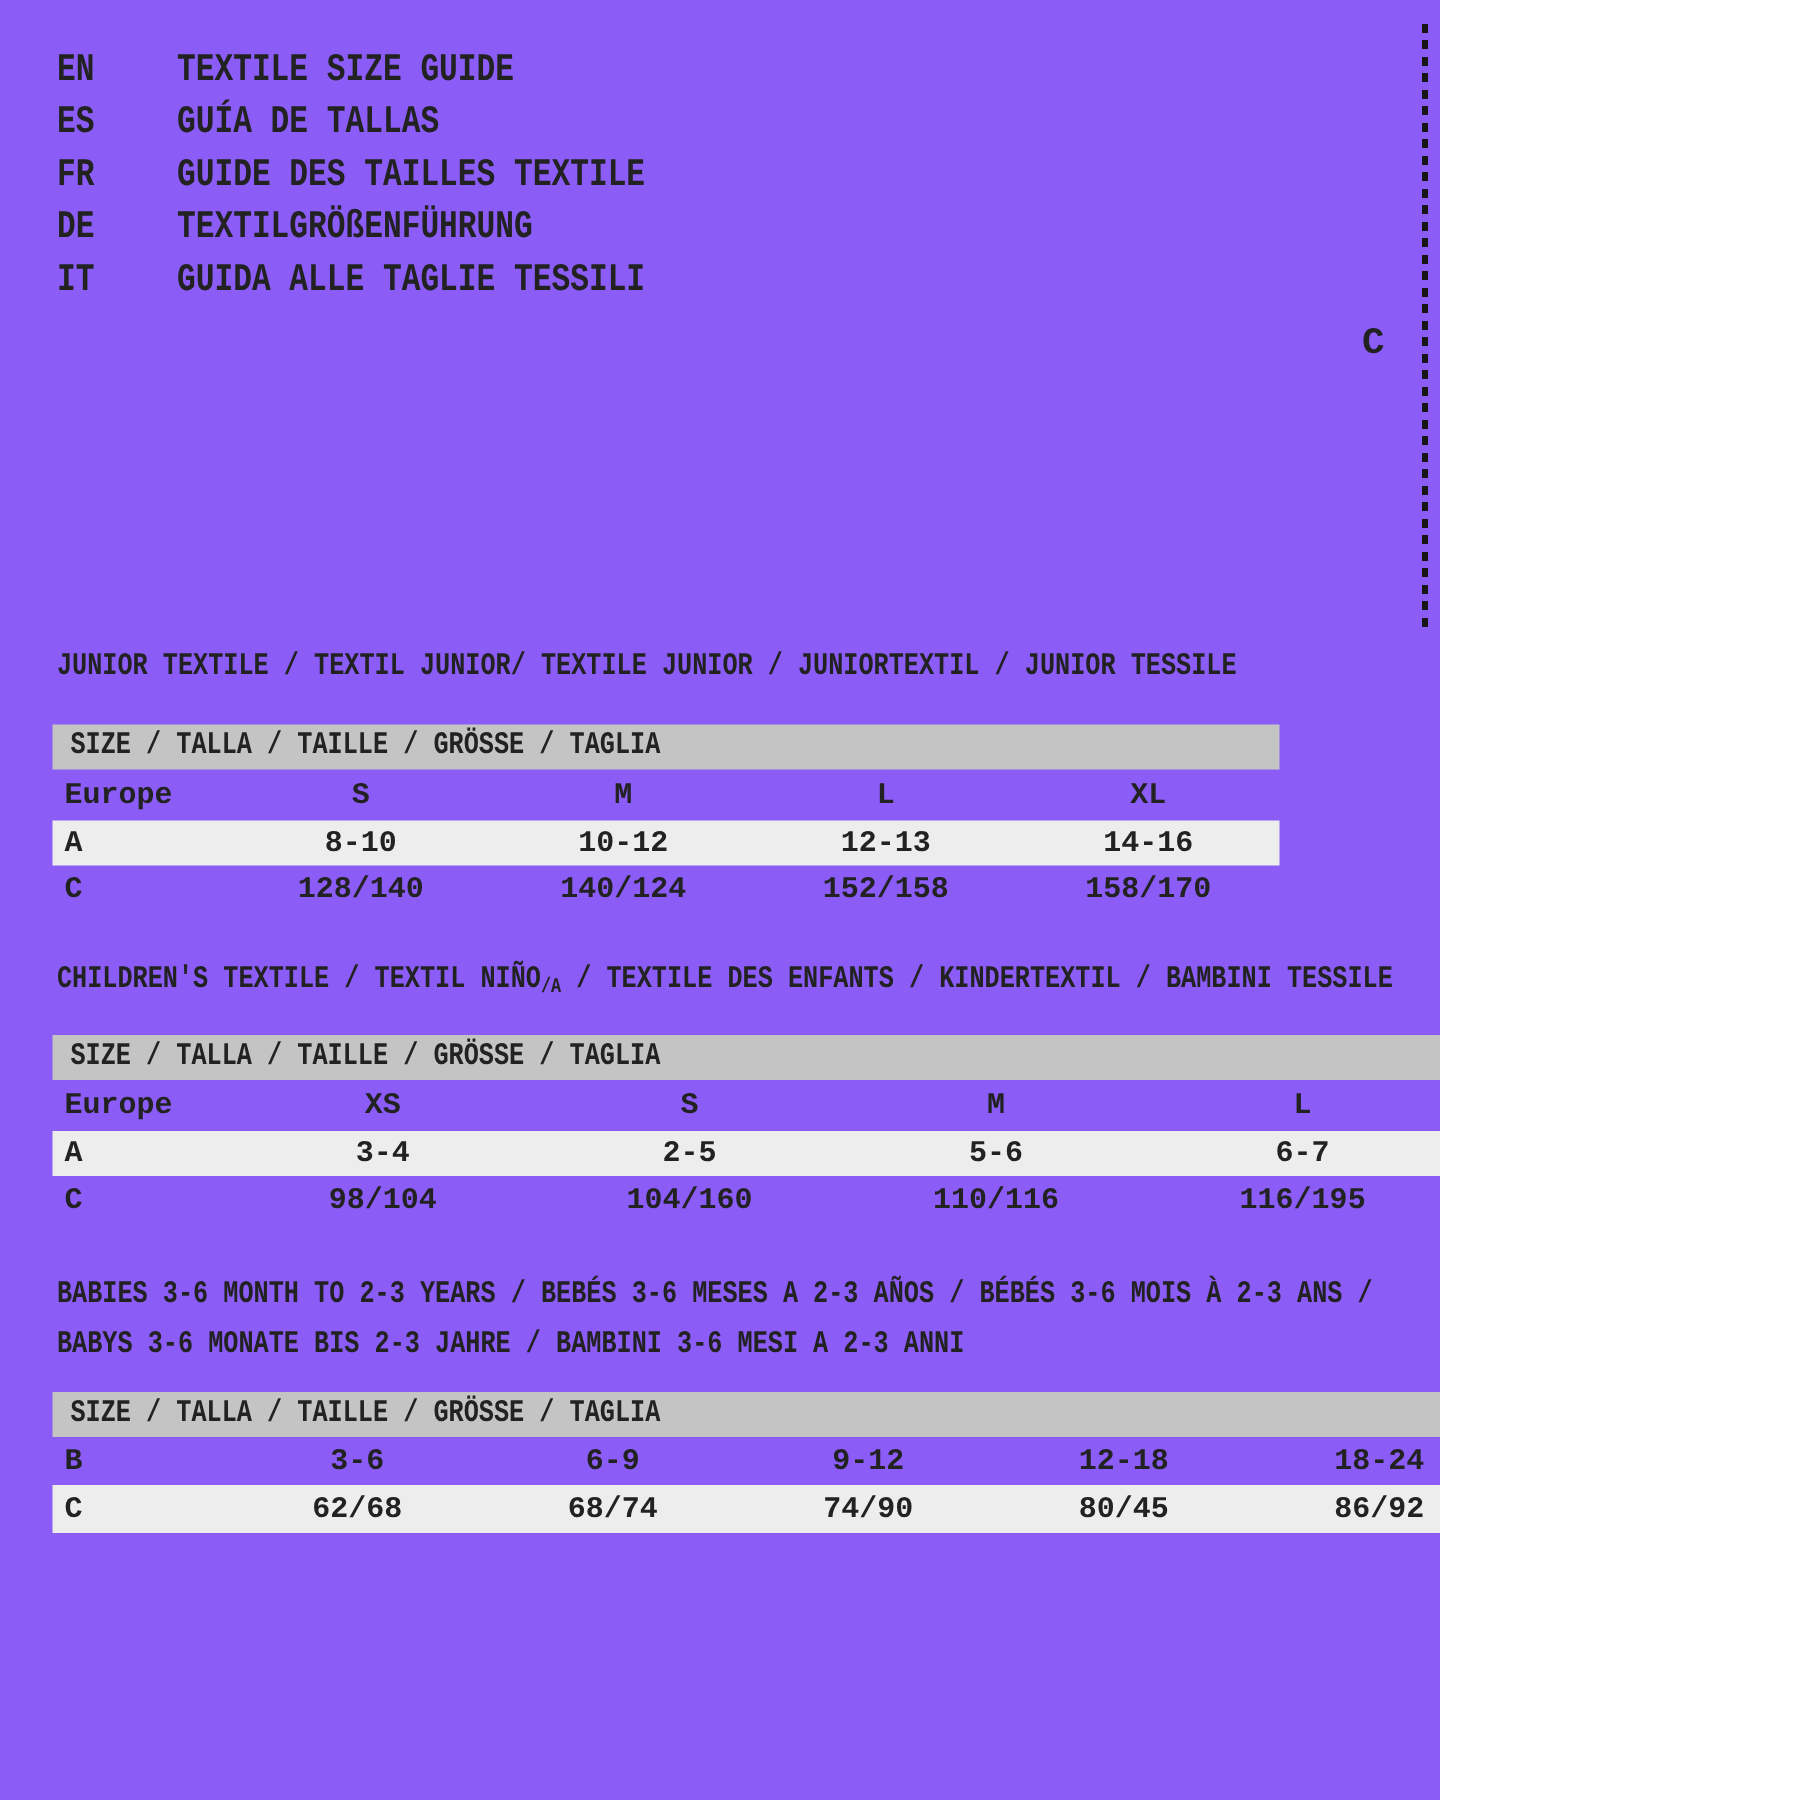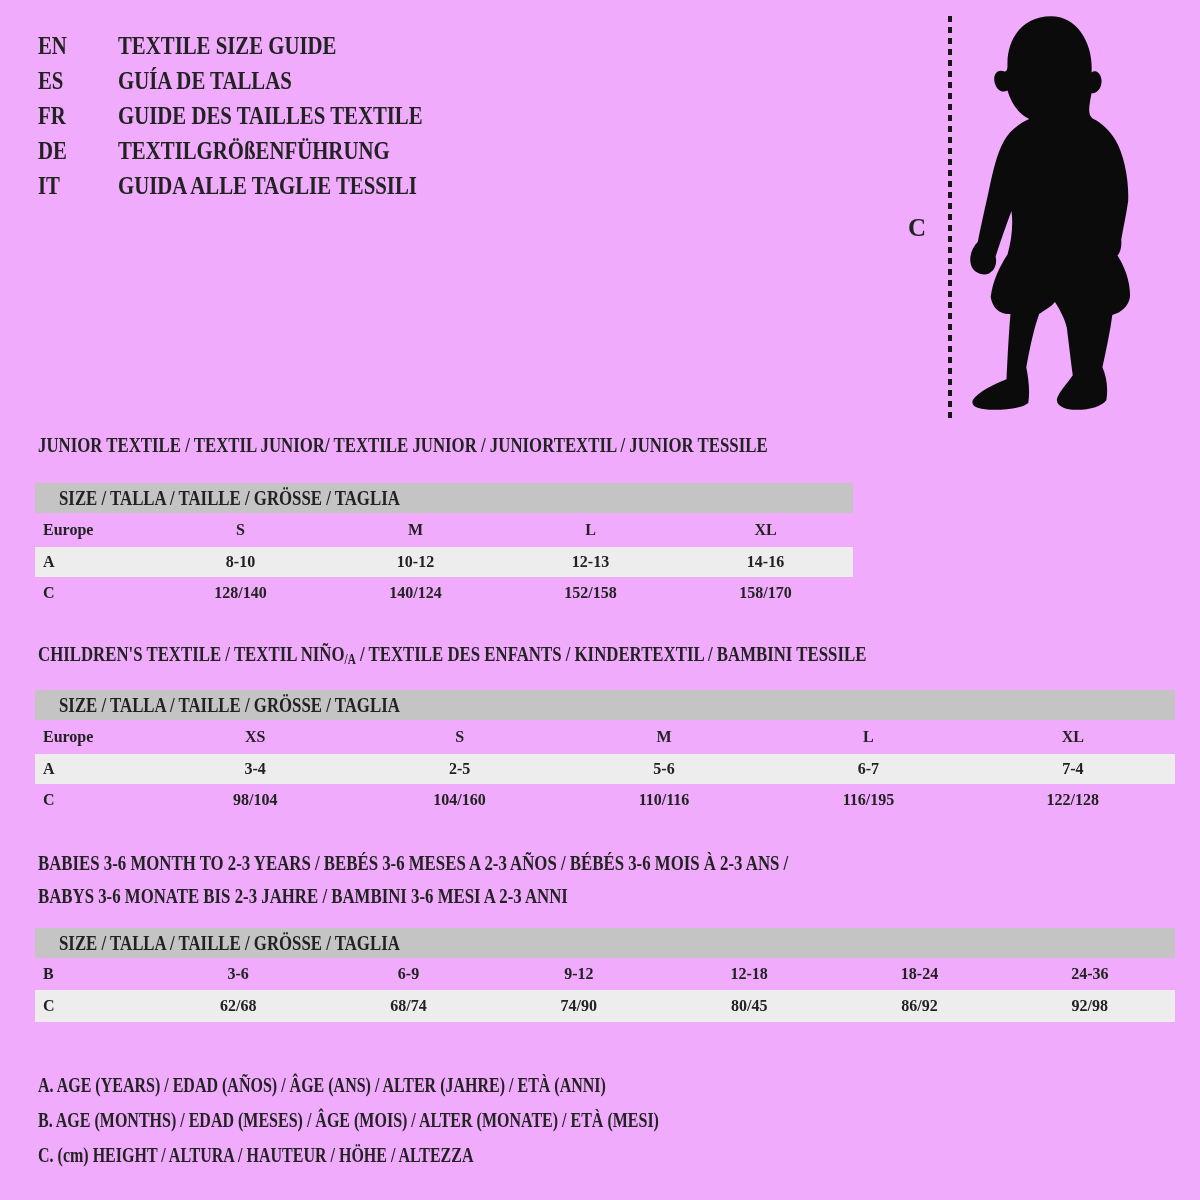--- a/index.html
+++ b/index.html
@@ -1,22 +1,22 @@
 <!DOCTYPE html>
 <html><head>
 <meta charset="utf-8">
 <style>
   html, body { margin: 0; padding: 0; background: #ffffff; }
   .page {
     position: relative;
-    width: 1200px;
+    width: 960px;
     height: 1200px;
-    background: #f0abfc;
+    background: #8b5cf6;
     overflow: hidden;
-    font-family: Liberation Serif, serif;
+    font-family: Liberation Mono, monospace;
     color: #222222;
   }
 
   
   .lang-block { position: absolute; left: 38px; top: 28px; }
   .lang-row {
     display: flex;
     height: 35px;
     align-items: center;
     font-size: 26px;
@@ -61,39 +61,38 @@
   
   .size-table { position: absolute; left: 35px; }
   #junior-table { top: 483px; width: 818px; }
   #children-table { top: 690px; width: 1140px; }
   #babies-table { top: 928px; width: 1140px; }
 
   .size-bar {
     height: 30px;
     line-height: 30px;
     background: #c4c4c4;
-    padding-left: 24px;
+    padding-left: 12px;
     overflow: hidden;
   }
   .size-bar-text {
     display: inline-block;
     font-size: 21px;
     font-weight: bold;
     white-space: nowrap;
     transform: scaleX(0.8);
     transform-origin: 0 50%;
   }
 
   .t-row {
     display: flex;
     height: 30px;
     align-items: center;
-    font-size: 16px;
-    font-weight: bold;
-    justify-content: center;
+    font-size: 20px;
+    font-weight: bold;
   }
   .t-row.head { height: 34px; }
   .t-row.tall { height: 32px; }
   .t-row.alt { background: #ededed; }
   .t-label { width: 110px; padding-left: 8px; }
   .t-cell { flex: 1; text-align: center; }
 
   
   .legend { position: absolute; left: 38px; top: 1068px; }
   .legend-line {
@@ -229,19 +228,14 @@
       <span class="t-label">C</span>
       <span class="t-cell">62/68</span>
       <span class="t-cell">68/74</span>
       <span class="t-cell">74/90</span>
       <span class="t-cell">80/45</span>
       <span class="t-cell">86/92</span>
       <span class="t-cell">92/98</span>
     </div>
   </div>
 
-  <div class="legend">
-    <div class="legend-line">A. AGE (YEARS) / EDAD (AÑOS) / ÂGE (ANS) / ALTER (JAHRE) / ETÀ (ANNI)</div>
-    <div class="legend-line">B. AGE (MONTHS) / EDAD (MESES) / ÂGE (MOIS) / ALTER (MONATE) / ETÀ (MESI)</div>
-    <div class="legend-line">C. (cm) HEIGHT / ALTURA / HAUTEUR / HÖHE / ALTEZZA</div>
-  </div>
 
 </div>
 
 </body></html>

